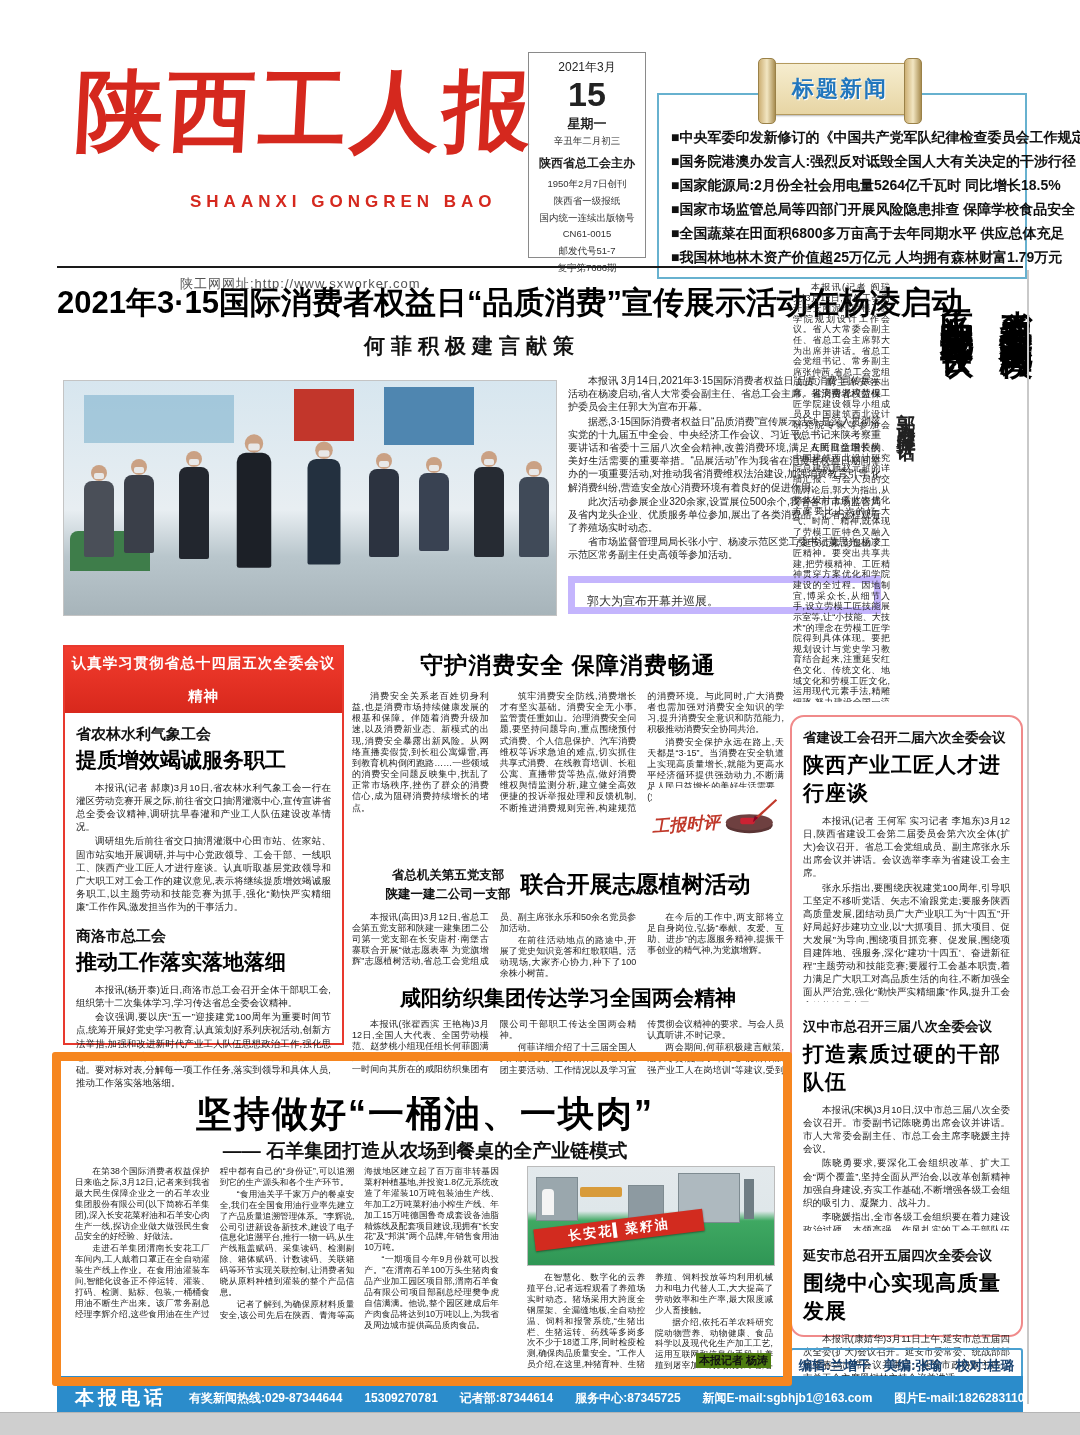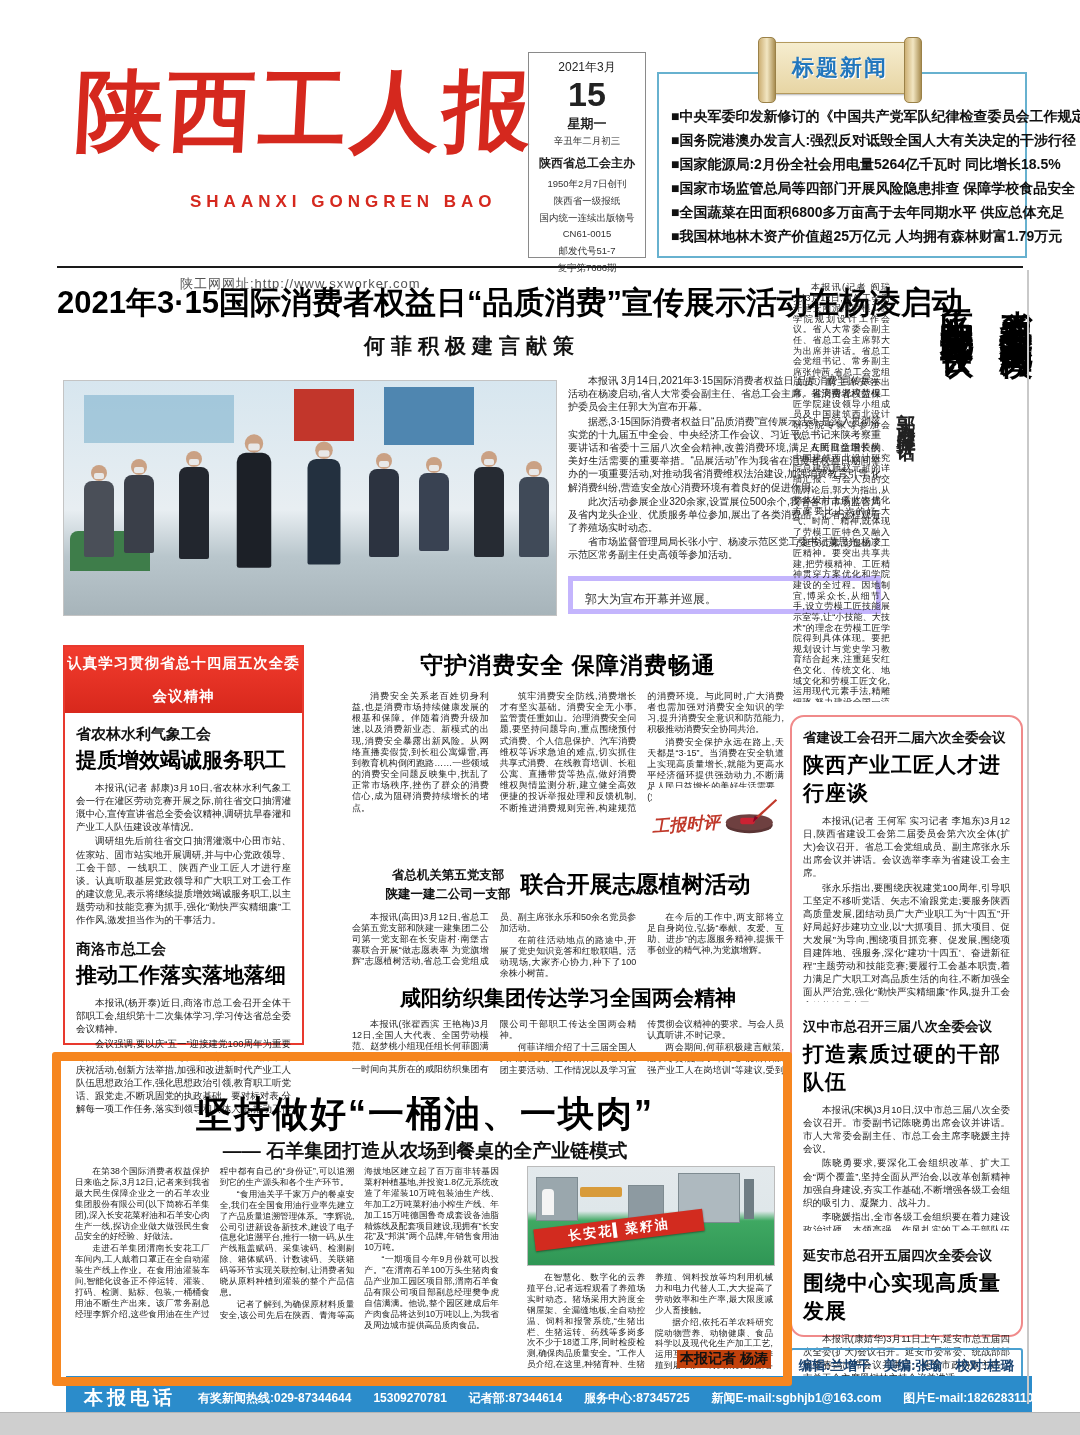--- a/index.html
+++ b/index.html
@@ -23,21 +23,21 @@
   .news-items{padding:30px 12px 6px 12px;}
   .news-items div{font-size:14px;font-weight:bold;color:#101010;line-height:1.72;white-space:nowrap;}
   .scroll{background:linear-gradient(#f6edcf,#e7d5a4);border:1px solid #b49a5e;border-radius:4px;box-shadow:0 1px 2px rgba(0,0,0,.3);display:flex;align-items:center;justify-content:center;}
   .scroll span{color:#2176bd;font-weight:bold;font-size:22px;letter-spacing:2px;text-shadow:1px 1px 0 #fff;}
   .scroll-roll{position:absolute;width:16px;height:64px;top:-6px;background:linear-gradient(90deg,#cdb075,#f2e6c2,#a98e52);border:1px solid #9a8148;border-radius:5px;}
   .rule{background:#1a1a1a;}
   
   .lead-headline{font-size:31px;font-weight:bold;color:#000;text-align:center;letter-spacing:0px;white-space:nowrap;}
   .lead-subhead{font-size:21px;font-weight:bold;color:#111;text-align:center;letter-spacing:6px;}
   .photo-frame{background:linear-gradient(#d7e6ef 0%,#e8eef2 55%,#b9c6cc 75%,#a7b4ba 100%);overflow:hidden;border:1px solid #c4c4c4;}
-  .cap-box{border:5px solid #c4b5fd;font-family:"Liberation Serif","DejaVu Serif",serif;font-size:12px;color:#333;padding:10px 12px;box-sizing:border-box;}
+  .cap-box{border:7px solid #c4b5fd;font-family:"Liberation Serif","DejaVu Serif",serif;font-size:12px;color:#333;padding:10px 12px;box-sizing:border-box;}
   .vert{writing-mode:vertical-rl;text-orientation:upright;}
   .v-headline{font-size:33px;font-weight:bold;color:#000;letter-spacing:3px;}
   .v-headline div{margin-left:14px;}
   .v-sub{font-size:19px;font-weight:bold;color:#222;letter-spacing:4px;}
   
   .topic-box{border:2px solid #e8392e;box-sizing:border-box;background:#fff;}
   .topic-banner{background:linear-gradient(#f23c2e,#d8281c);color:#fff;font-weight:bold;font-size:14.5px;text-align:center;line-height:33px;letter-spacing:1px;}
   .kicker{font-size:15px;font-weight:bold;color:#111;margin:10px 0 2px;}
   .a-title{font-size:21px;font-weight:bold;color:#000;margin:0 0 7px;}
   .small-body{font-size:9.5px;line-height:1.38;}
@@ -55,21 +55,21 @@
   .editors{border:2px solid #4aa0d0;border-radius:3px;display:flex;align-items:center;justify-content:space-around;font-size:13.5px;font-weight:bold;color:#16406e;box-sizing:border-box;}
   
   .hl-box{border:9px solid #f6861f;border-radius:3px;z-index:40;pointer-events:auto;}
   .f-title{font-size:36px;font-weight:bold;text-align:center;color:#000;letter-spacing:2px;}
   .f-sub{font-size:19px;font-weight:bold;text-align:center;color:#111;}
   .fcols3{column-count:3;column-gap:10px;font-size:8.6px;line-height:1.27;overflow:hidden;}
   .fcols2{column-count:2;column-gap:10px;font-size:8.6px;line-height:1.27;overflow:hidden;}
   .f-photo{background:linear-gradient(#e3e9ec 0%,#dfe7ea 45%,#3fa862 55%,#2f9655 100%);position:relative;overflow:hidden;border:1px solid #bbb;}
   .f-banner{position:absolute;left:6px;top:52px;width:170px;height:22px;background:#d22b1f;color:#fff;font-weight:bold;font-size:13px;text-align:center;line-height:22px;transform:rotate(-7deg);letter-spacing:2px;box-shadow:0 1px 2px rgba(0,0,0,.4);}
   .machine{position:absolute;background:#9aa7ad;border:1px solid #7e8b91;}
-  .reporter{position:absolute;right:4px;bottom:2px;background:#c2410c;font-size:14px;font-weight:bold;padding:0 3px;color:#111;}
+  .reporter{position:absolute;right:4px;bottom:2px;background:#4d7c0f;font-size:11px;font-weight:bold;padding:0 3px;color:#111;}
   
   .foot-bar{background:#2b8ccb;display:flex;align-items:center;color:#fff;box-sizing:border-box;padding:0 18px;gap:22px;}
   .foot-label{font-size:19px;font-weight:bold;letter-spacing:4px;white-space:nowrap;}
   .foot-item{font-size:12px;font-weight:bold;white-space:nowrap;text-align:center;}
   
   .person{position:absolute;}
   .person .head{width:16px;height:16px;border-radius:50%;background:#caa184;margin:0 auto;}
   .person .mask{width:10px;height:6px;background:#e8e8e8;border-radius:2px;margin:-8px auto 2px;}
   .person .bodyy{width:30px;height:78px;border-radius:8px 8px 2px 2px;background:#22262e;}
 </style>
@@ -93,21 +93,21 @@
     <div class="d6">
       <div>1950年2月7日创刊</div>
       <div>陕西省一级报纸</div>
       <div>国内统一连续出版物号</div>
       <div>CN61-0015</div>
       <div>邮发代号51-7</div>
       <div>复字第7686期</div>
     </div>
   </div>
 
-  <div class="abs news-box" style="left:657px;top:72px;width:366px;height:182px;text-align:right;">
+  <div class="abs news-box" style="left:657px;top:93px;width:366px;height:182px;text-align:right;">
     <div class="abs scroll" style="left:110px;top:-32px;width:140px;height:50px;">
       <span>标题新闻</span>
       <div class="scroll-roll" style="left:-12px;"></div>
       <div class="scroll-roll" style="right:-12px;"></div>
     </div>
     <div class="news-items">
       <div>■中央军委印发新修订的《中国共产党军队纪律检查委员会工作规定》</div>
       <div>■国务院港澳办发言人:强烈反对诋毁全国人大有关决定的干涉行径</div>
       <div>■国家能源局:2月份全社会用电量5264亿千瓦时 同比增长18.5%</div>
       <div>■国家市场监管总局等四部门开展风险隐患排查 保障学校食品安全</div>
@@ -184,21 +184,21 @@
   <div class="abs jt" style="left:793px;top:282px;width:97px;height:420px;font-size:9px;line-height:1.18;overflow:hidden;">
     <p>本报讯(记者 阎瑞先)3月12日,省总工会召开延安南泥湾劳模工匠学院规划设计工作会议。省人大常委会副主任、省总工会主席郭大为出席并讲话。省总工会党组书记、常务副主席张仲茜,省总工会党组成员、副主席安强出席。延安南泥湾劳模工匠学院建设领导小组成员及中国建筑西北设计研究院专家等参加会议。</p>
     <p>在听取全国劳模、中国建筑西北设计研究院总建筑师赵元超的详细汇报、与会人员的交流讨论后,郭大为指出,从整体设计上看此次优化方案要比上次的好,大气、时尚、精神,既体现了劳模工匠特色又融入了延安元素,彰显出了工匠精神。要突出共享共建,把劳模精神、工匠精神贯穿方案优化和学院建设的全过程。因地制宜,博采众长,从细节入手,设立劳模工匠技能展示室等,让“小技能、大技术”的理念在劳模工匠学院得到具体体现。要把规划设计与党史学习教育结合起来,注重延安红色文化、传统文化、地域文化和劳模工匠文化,运用现代元素手法,精雕细琢,努力建设全国一流的劳模工匠学院。</p>
   </div>
   <div class="abs vert v-sub" style="left:893px;top:398px;height:240px;">郭大为出席并讲话</div>
   <div class="abs vert v-headline" style="left:920px;top:284px;height:404px;">
     <div>省总工会召开延安南泥湾劳模</div>
     <div>工匠学院规划设计工作会议</div>
   </div>
 
-  <div class="abs topic-box" style="left:63px;top:645px;width:241px;height:400px;">
+  <div class="abs topic-box" style="left:63px;top:645px;width:281px;height:400px;">
     <div class="topic-banner">认真学习贯彻省总十四届五次全委会议精神</div>
     <div style="padding:2px 11px;">
       <div class="kicker">省农林水利气象工会</div>
       <div class="a-title">提质增效竭诚服务职工</div>
       <div class="jt small-body">
         <p>本报讯(记者 郝康)3月10日,省农林水利气象工会一行在灌区劳动竞赛开展之际,前往省交口抽渭灌溉中心,宣传宣讲省总全委会议精神,调研抗旱春灌和产业工人队伍建设改革情况。</p>
         <p>调研组先后前往省交口抽渭灌溉中心田市站、佐家站、固市站实地开展调研,并与中心党政领导、工会干部、一线职工、陕西产业工匠人才进行座谈。认真听取基层党政领导和广大职工对工会工作的建议意见,表示将继续提质增效竭诚服务职工,以主题劳动和技能竞赛为抓手,强化“勤快严实精细廉”工作作风,激发担当作为的干事活力。</p>
       </div>
       <div class="kicker" style="margin-top:14px;">商洛市总工会</div>
       <div class="a-title">推动工作落实落地落细</div>
@@ -312,21 +312,21 @@
         <p>在智慧化、数字化的云养殖平台,记者远程观看了养殖场实时动态。猪场采用大跨度全钢屋架、全漏缝地板,全自动控温、饲料和报警系统,“生猪出栏、生猪运转、药残等多岗多次不少于18道工序,同时检疫检测,确保肉品质量安全。”工作人员介绍,在这里,种猪育种、生猪养殖、饲料投放等均利用机械力和电力代替人工,大大提高了劳动效率和生产率,最大限度减少人畜接触。</p>
         <p>据介绍,依托石羊农科研究院动物营养、动物健康、食品科学以及现代化生产加工工艺,运用互联网和信息化手段,从养殖到屠宰加工再到消费终端,各环节运用大数据管理,进行品牌化经营,冷链化运输,现代化配送。</p>
 
       </div>
       <span class="reporter">本报记者 杨涛</span>
     </div>
   </div>
 
   <div class="abs hl-box" style="left:52px;top:1052px;width:722px;height:316px;"></div>
 
-  <div class="abs foot-bar" style="left:66px;top:1376px;width:966px;height:44px;">
+  <div class="abs foot-bar" style="left:57px;top:1376px;width:966px;height:44px;">
     <span class="foot-label">本报电话</span>
     <span class="foot-item">有奖新闻热线:029-87344644</span>
     <span class="foot-item">15309270781</span>
     <span class="foot-item">记者部:87344614</span>
     <span class="foot-item">服务中心:87345725</span>
     <span class="foot-item">新闻E-mail:sgbhjb1@163.com</span>
     <span class="foot-item">图片E-mail:1826283110@qq.com</span>
   </div>
 
   <div class="abs" style="left:1027px;top:270px;width:2px;height:1134px;background:#c9c9c9;"></div>

